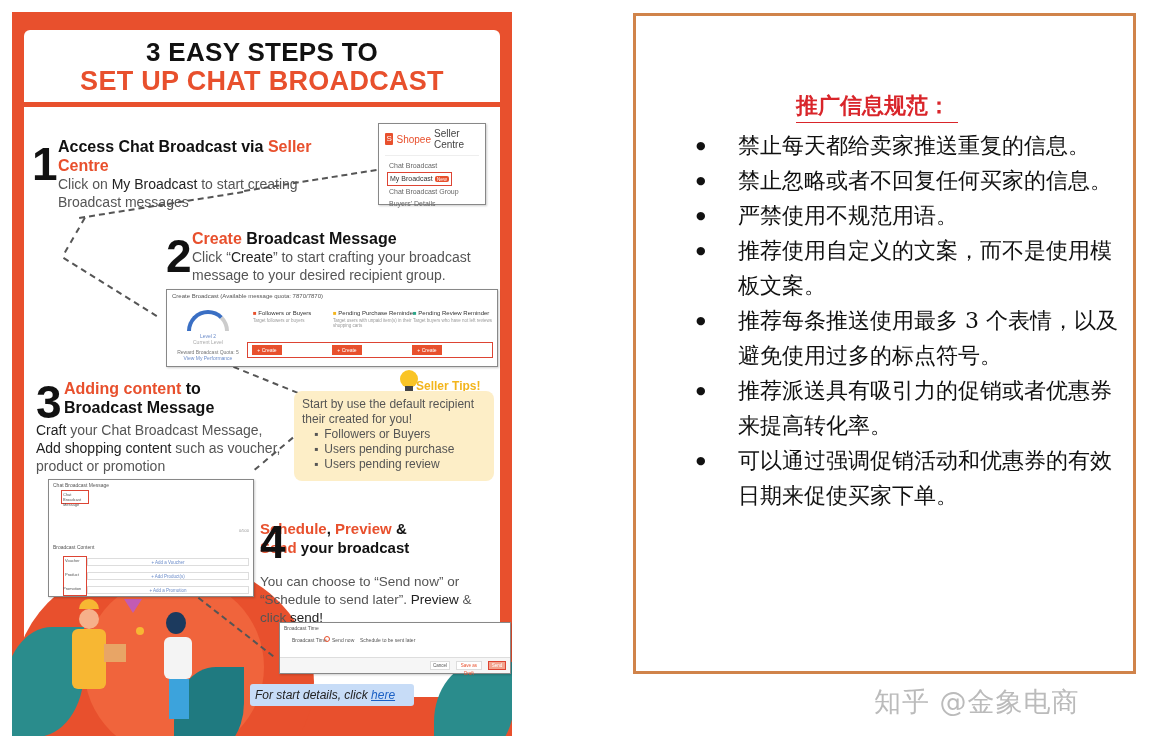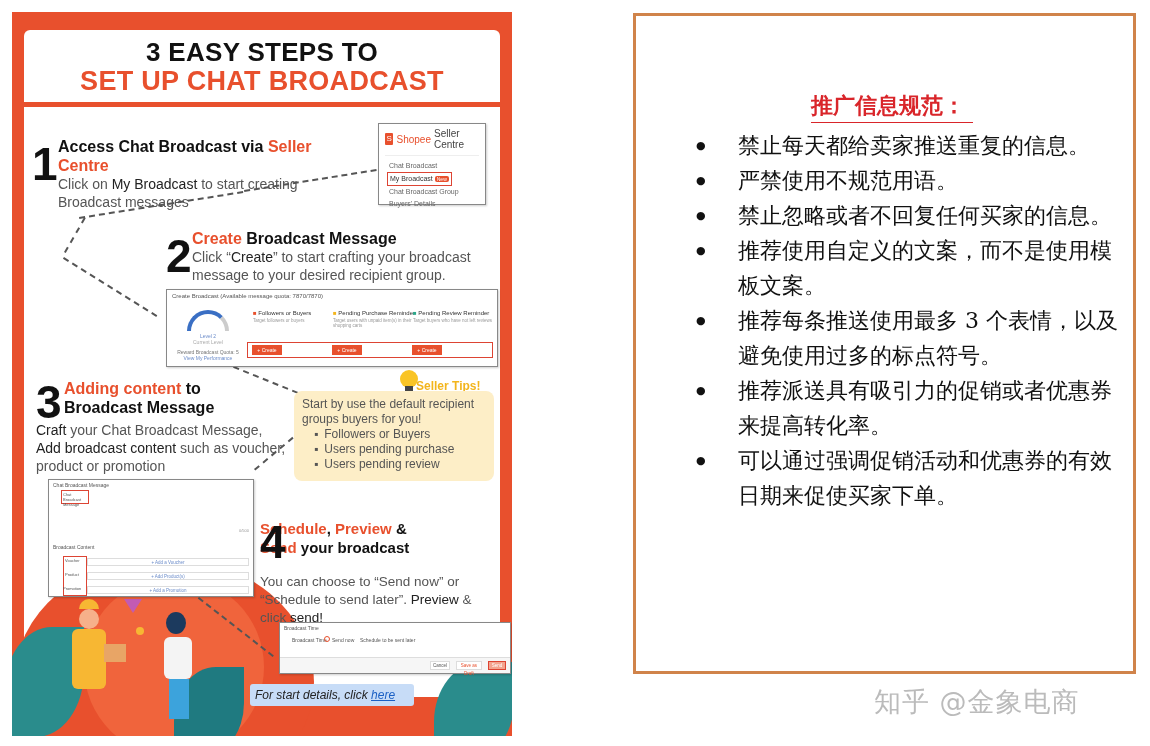--- a/index.html
+++ b/index.html
@@ -57,21 +57,21 @@
 
   .footer-link { position: absolute; left: 238px; top: 672px; width: 164px; height: 22px; background: #c7dcf7; border-radius: 3px; font-size: 12px; font-style: italic; color: #222; line-height: 22px; padding-left: 5px; }
   .footer-link a { color: #1a5fc4; text-decoration: underline; }
 
   
   .blob { position: absolute; border-radius: 50%; }
   .leaf { position: absolute; border-radius: 60% 0 60% 0; }
 
   
   .rules { position: absolute; left: 633px; top: 13px; width: 503px; height: 661px; border: 3px solid #d0834a; background: #fff; }
-  .rules-title { position: absolute; left: 175px; top: 75px; font-size: 22px; font-weight: bold; color: #d9252a; font-family: Liberation Mono, monospace; border-bottom: 1.5px solid #d9252a; padding-bottom: 1px; padding-right: 8px; }
+  .rules-title { position: absolute; left: 160px; top: 75px; font-size: 22px; font-weight: bold; color: #d9252a; font-family: Liberation Mono, monospace; border-bottom: 1.5px solid #d9252a; padding-bottom: 1px; padding-right: 8px; }
   .rules-list { position: absolute; left: 54px; top: 112px; width: 430px; list-style: none; }
   .rules-list li { position: relative; padding-left: 48px; font-size: 22px; line-height: 35px; color: #111; font-family: "DejaVu Serif", "Liberation Serif", serif; }
   .rules-list li::before { content: "●"; position: absolute; left: 6px; top: 0; font-size: 11px; }
 
   .watermark { position: absolute; left: 874px; top: 684px; font-size: 27px; color: #bbb; font-family: "DejaVu Sans", sans-serif; letter-spacing: 1px; }
 </style>
 </head>
 <body>
 
 <div class="infographic">
@@ -152,41 +152,41 @@
         <div class="cbtn" style="left:164px;">+ Create</div>
       </div>
     </div>
 
     <div class="step" style="left:12px; top:272px; width:250px;">
       <div class="step-num" style="left:0; top:0;">3</div>
       <div style="margin-left:28px;">
         <div class="step-title"><span class="accent">Adding content</span><span> to</span></div>
         <div class="step-title">Broadcast Message</div>
       </div>
-      <div class="step-desc" style="margin-top:4px; font-size:14px;"><b>Craft</b><span> your Chat Broadcast Message,</span><br><b>Add broadcast content</b><span> such as voucher, product or promotion</span></div>
+      <div class="step-desc" style="margin-top:4px; font-size:14px;"><b>Craft</b><span> your Chat Broadcast Message,</span><br><b>Add shopping content</b><span> such as voucher, product or promotion</span></div>
     </div>
 
     <div class="mock mock-msg">
       <div>Chat Broadcast Message</div>
       <div class="red-box" style="left:12px; top:10px; width:28px; height:14px; font-size:4px; padding:1px;">Chat Broadcast Message</div>
       <div style="position:absolute; right:4px; top:48px; font-size:4px; color:#999;">0/500</div>
       <div style="position:absolute; left:4px; top:64px;">Broadcast Content</div>
       <div class="red-box" style="left:14px; top:76px; width:24px; height:40px;"></div>
       <div style="position:absolute; left:16px; top:78px; font-size:4px;">Voucher</div>
       <div style="position:absolute; left:16px; top:92px; font-size:4px;">Product</div>
       <div style="position:absolute; left:14px; top:106px; font-size:4px;">Promotion</div>
       <div class="row" style="top:78px;">+ Add a Voucher</div>
       <div class="row" style="top:92px;">+ Add Product(s)</div>
       <div class="row" style="top:106px;">+ Add a Promotion</div>
     </div>
 
     <div class="bulb"></div>
     <div class="tips-title">Seller Tips!</div>
     <div class="tips">
-      <div>Start by use the default recipient groups buyers for you!</div>
+      <div>Start by use the default recipient their created for you!</div>
       <ul>
         <li>Followers or Buyers</li>
         <li>Users pending purchase</li>
         <li>Users pending review</li>
       </ul>
     </div>
 
     <div class="step" style="left:236px; top:412px; width:236px;">
       <div class="step-num" style="left:0; top:0;">4</div>
       <div style="">
@@ -210,22 +210,22 @@
     </div>
   </div>
 
   <div class="footer-link"><span>For start details, click </span><a>here</a></div>
 </div>
 
 <div class="rules">
   <div class="rules-title">推广信息规范：</div>
   <ul class="rules-list">
     <li>禁止每天都给卖家推送重复的信息。</li>
+    <li>禁止忽略或者不回复任何买家的信息。</li>
     <li>严禁使用不规范用语。</li>
-    <li>禁止忽略或者不回复任何买家的信息。</li>
     <li>推荐使用自定义的文案，而不是使用模板文案。</li>
     <li>推荐每条推送使用最多 3 个表情，以及避免使用过多的标点符号。</li>
     <li>推荐派送具有吸引力的促销或者优惠券来提高转化率。</li>
     <li>可以通过强调促销活动和优惠券的有效日期来促使买家下单。</li>
   </ul>
 </div>
 
 <div class="watermark">知乎 @金象电商</div>
 
 </body></html>

